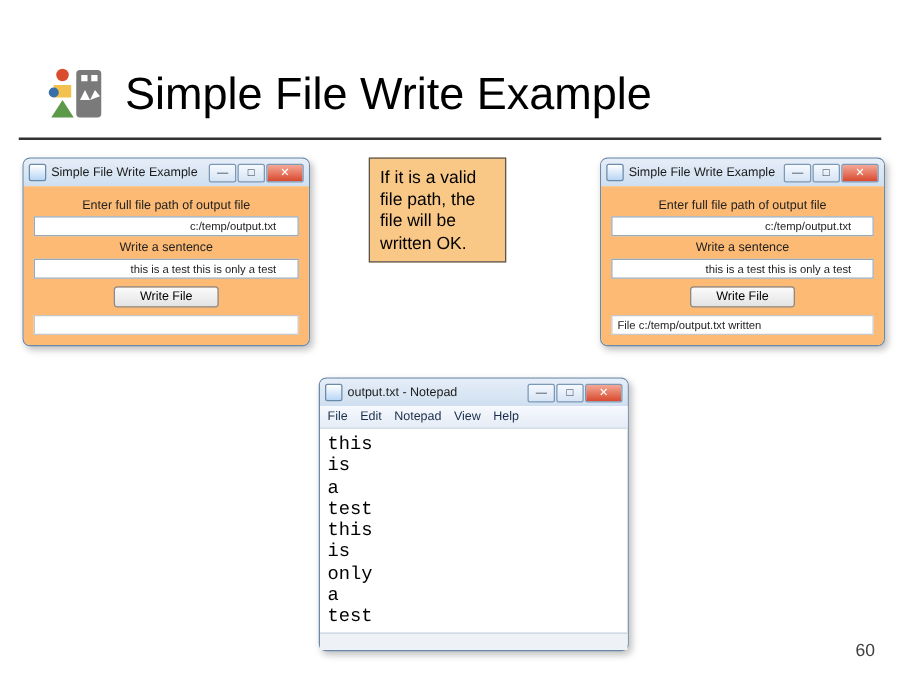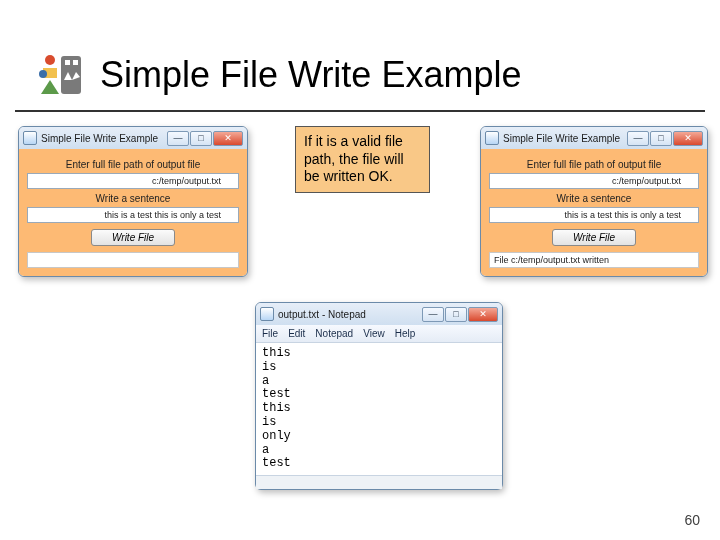--- a/index.html
+++ b/index.html
@@ -104,62 +104,61 @@
     text-align: right;
   }
   .btn {
     display: block;
     margin: 6px auto;
     padding: 2px 20px;
     background: linear-gradient(#fbfbfb, #e3e3e3);
     border: 1px solid #8a8a8a;
     border-radius: 3px;
     font-size: 10px;
-    font-style: italic;
   }
   .status-line {
     width: 100%;
     height: 16px;
     background: #fff;
     border: 1px solid #c7c7c7;
     font-size: 9px;
     padding: 2px 4px;
     color: #222;
     text-align: left;
   }
   
   .callout {
     position: absolute;
     background: #f9c887;
     border: 1px solid #555;
     padding: 6px 8px;
     font-size: 14px;
     line-height: 1.25;
     color: #000;
-    width: 135px;
+    width: 110px;
   }
   
   .notepad .win-body {
     padding: 0;
     background: #fff;
   }
   .np-menu {
     background: linear-gradient(#f6f9fe, #e5ecf6);
     border-bottom: 1px solid #c8d4e2;
     display: flex;
     gap: 10px;
     padding: 3px 6px;
     font-size: 10px;
     color: #1a2d4a;
     text-align: center;
   }
   .np-text {
     padding: 4px 6px;
     font-family: "Courier New", monospace;
-    font-size: 12px;
+    font-size: 15px;
     line-height: 1.15;
     color: #000;
     white-space: pre;
     min-height: 100px;
   }
   .np-status {
     height: 14px;
     background: #eef2f6;
     border-top: 1px solid #c8d4e2;
   }

